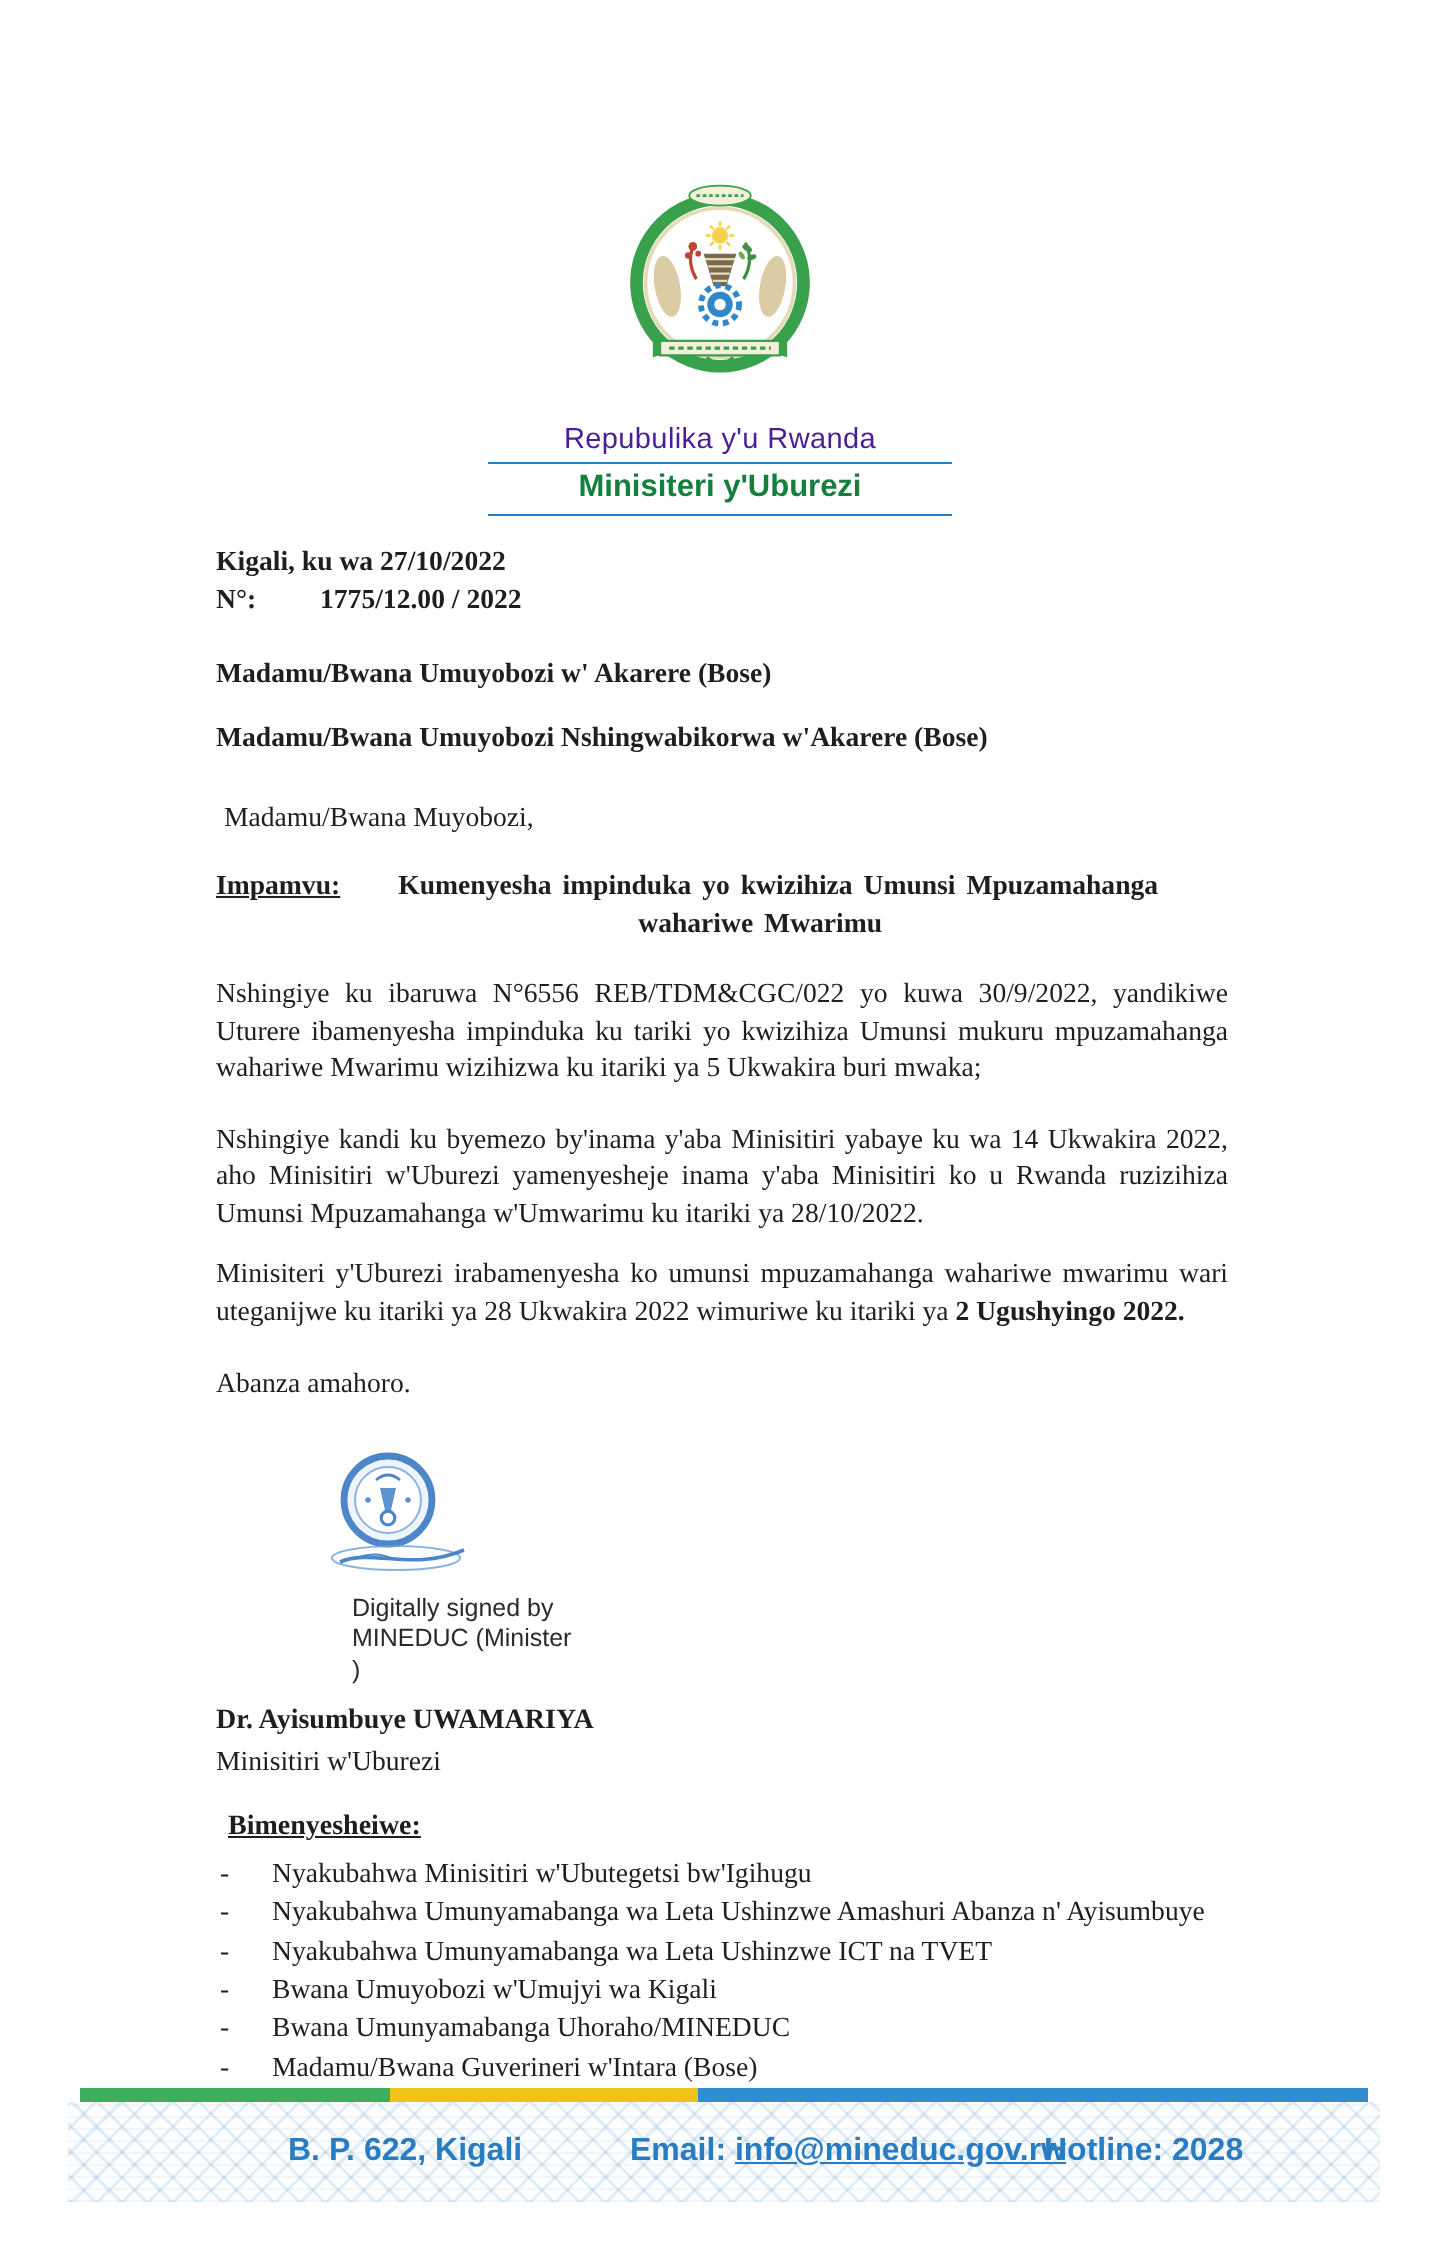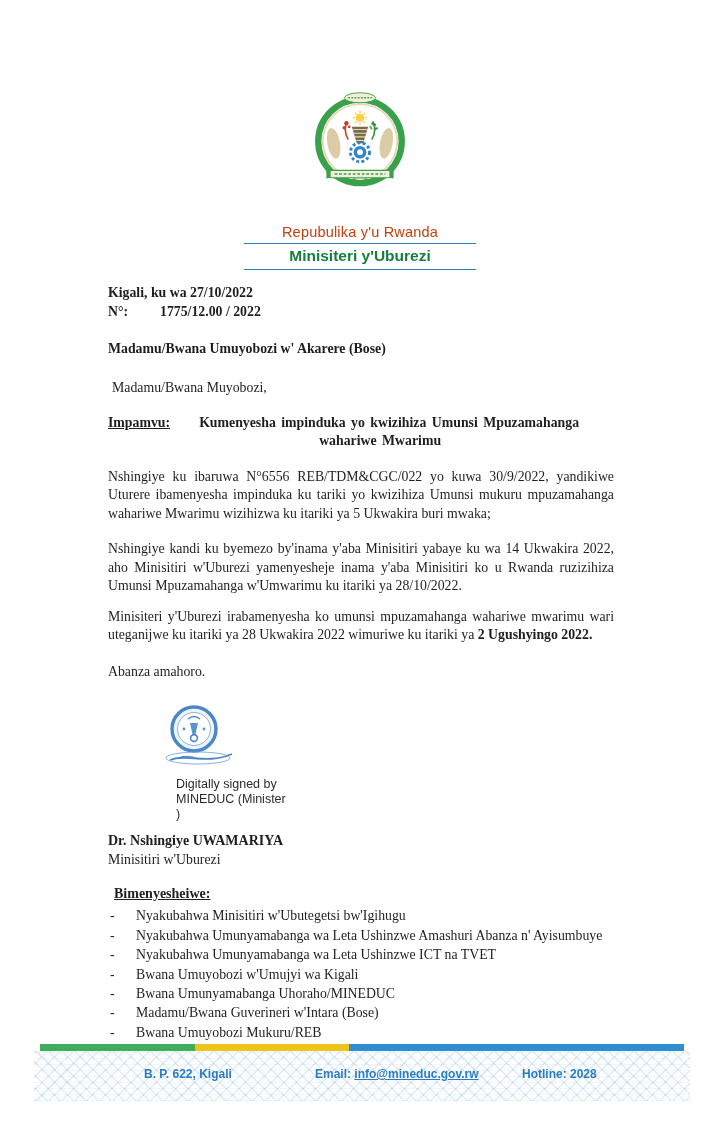--- a/index.html
+++ b/index.html
@@ -11,24 +11,24 @@
     background: #ffffff;
     font-family: "Liberation Serif", "DejaVu Serif", serif;
     color: #1e1e1e;
     overflow: hidden;
   }
 
   
   .letterhead { padding-top: 84px; text-align: center; }
   .arms { display: block; margin: 0 auto; }
   .country-name {
-    margin-top: 18px;
+    margin-top: 6px;
     font-family: "Liberation Sans", "DejaVu Sans", sans-serif;
     font-size: 14.5px;
-    color: #c2410c;
+    color: #4c1d95;
     letter-spacing: .2px;
   }
   .rule {
     width: 232px; height: 0; margin: 3px auto 0 auto;
     border-top: 1.6px solid #2e7fc0;
   }
   .ministry-name {
     margin-top: 3px;
     font-family: "Liberation Sans", "DejaVu Sans", sans-serif;
     font-size: 15.5px;
@@ -105,21 +105,21 @@
     margin: 0 30px 0 34px;
     background-color: #fdfeff;
     background-image:
       repeating-linear-gradient(45deg, rgba(130,175,212,.22) 0 1.5px, transparent 1.5px 9px),
       repeating-linear-gradient(135deg, rgba(130,175,212,.22) 0 1.5px, transparent 1.5px 9px),
       repeating-linear-gradient(0deg, rgba(130,175,212,.10) 0 1px, transparent 1px 6px);
   }
   .footer-text {
     position: absolute; top: 16px;
     font-family: "Liberation Sans", "DejaVu Sans", sans-serif;
-    font-size: 12px; font-weight: bold; color: #2a7cc2;
+    font-size: 16px; font-weight: bold; color: #2a7cc2;
     white-space: nowrap;
   }
   .footer-address { left: 110px; }
   .footer-email { left: 281px; }
   .footer-hotline { left: 488px; }
   .footer-email a { color: #2a7cc2; text-decoration: underline; }
 </style>
 </head>
 <body>
 
@@ -180,20 +180,21 @@
   </div>
 
   <div class="letter">
 
     <div class="date-block">Kigali, ku wa 27/10/2022</div>
     <div class="ref-line">
       <span class="ref-label">N°:</span><span>1775/12.00 / 2022</span>
     </div>
 
     <div class="recipient first">Madamu/Bwana Umuyobozi w' Akarere (Bose)</div>
+    <div class="recipient">Madamu/Bwana Umuyobozi Nshingwabikorwa w'Akarere (Bose)</div>
 
     <div class="salutation">Madamu/Bwana Muyobozi,</div>
 
     <div class="subject">
       <span class="subject-label">Impamvu:</span>
       <span class="subject-text">Kumenyesha impinduka yo kwizihiza Umunsi Mpuzamahanga wahariwe Mwarimu</span>
     </div>
 
     <div class="para">Nshingiye ku ibaruwa N°6556 REB/TDM&amp;CGC/022 yo kuwa 30/9/2022, yandikiwe Uturere ibamenyesha impinduka ku tariki yo kwizihiza Umunsi mukuru mpuzamahanga wahariwe Mwarimu wizihizwa ku itariki ya 5 Ukwakira buri mwaka;</div>
     <div class="para">Nshingiye kandi ku byemezo by'inama y'aba Minisitiri yabaye ku wa 14 Ukwakira 2022, aho Minisitiri w'Uburezi yamenyesheje inama y'aba Minisitiri ko u Rwanda ruzizihiza Umunsi Mpuzamahanga w'Umwarimu ku itariki ya 28/10/2022.</div>
@@ -212,21 +213,21 @@
         <circle cx="56" cy="26" r="1.4" fill="#5b93cf"></circle>
         <ellipse cx="50" cy="55" rx="32" ry="6" fill="none" stroke="#6f9ed4" stroke-width="1" opacity="0.8"></ellipse>
         <path d="M22,57 C 38,50 58,62 84,51" stroke="#4c86c9" stroke-width="1.8" fill="none"></path>
         <path d="M30,55 q10,-4 20,1" stroke="#4c86c9" stroke-width="1" fill="none"></path>
       </svg>
       <div class="digitally-signed">Digitally signed by
 MINEDUC (Minister
 )</div>
     </div>
 
-    <div class="signer-name">Dr. Nshingiye UWAMARIYA</div>
+    <div class="signer-name">Dr. Ayisumbuye UWAMARIYA</div>
     <div class="signer-title">Minisitiri w'Uburezi</div>
 
     <div class="cc-label">Bimenyesheiwe:</div>
     <ul class="cc-list">
       <li>Nyakubahwa Minisitiri w'Ubutegetsi bw'Igihugu</li>
       <li>Nyakubahwa Umunyamabanga wa Leta Ushinzwe Amashuri Abanza n' Ayisumbuye</li>
       <li>Nyakubahwa Umunyamabanga wa Leta Ushinzwe ICT na TVET</li>
       <li>Bwana Umuyobozi w'Umujyi wa Kigali</li>
       <li>Bwana Umunyamabanga Uhoraho/MINEDUC</li>
       <li>Madamu/Bwana Guverineri w'Intara (Bose)</li>

